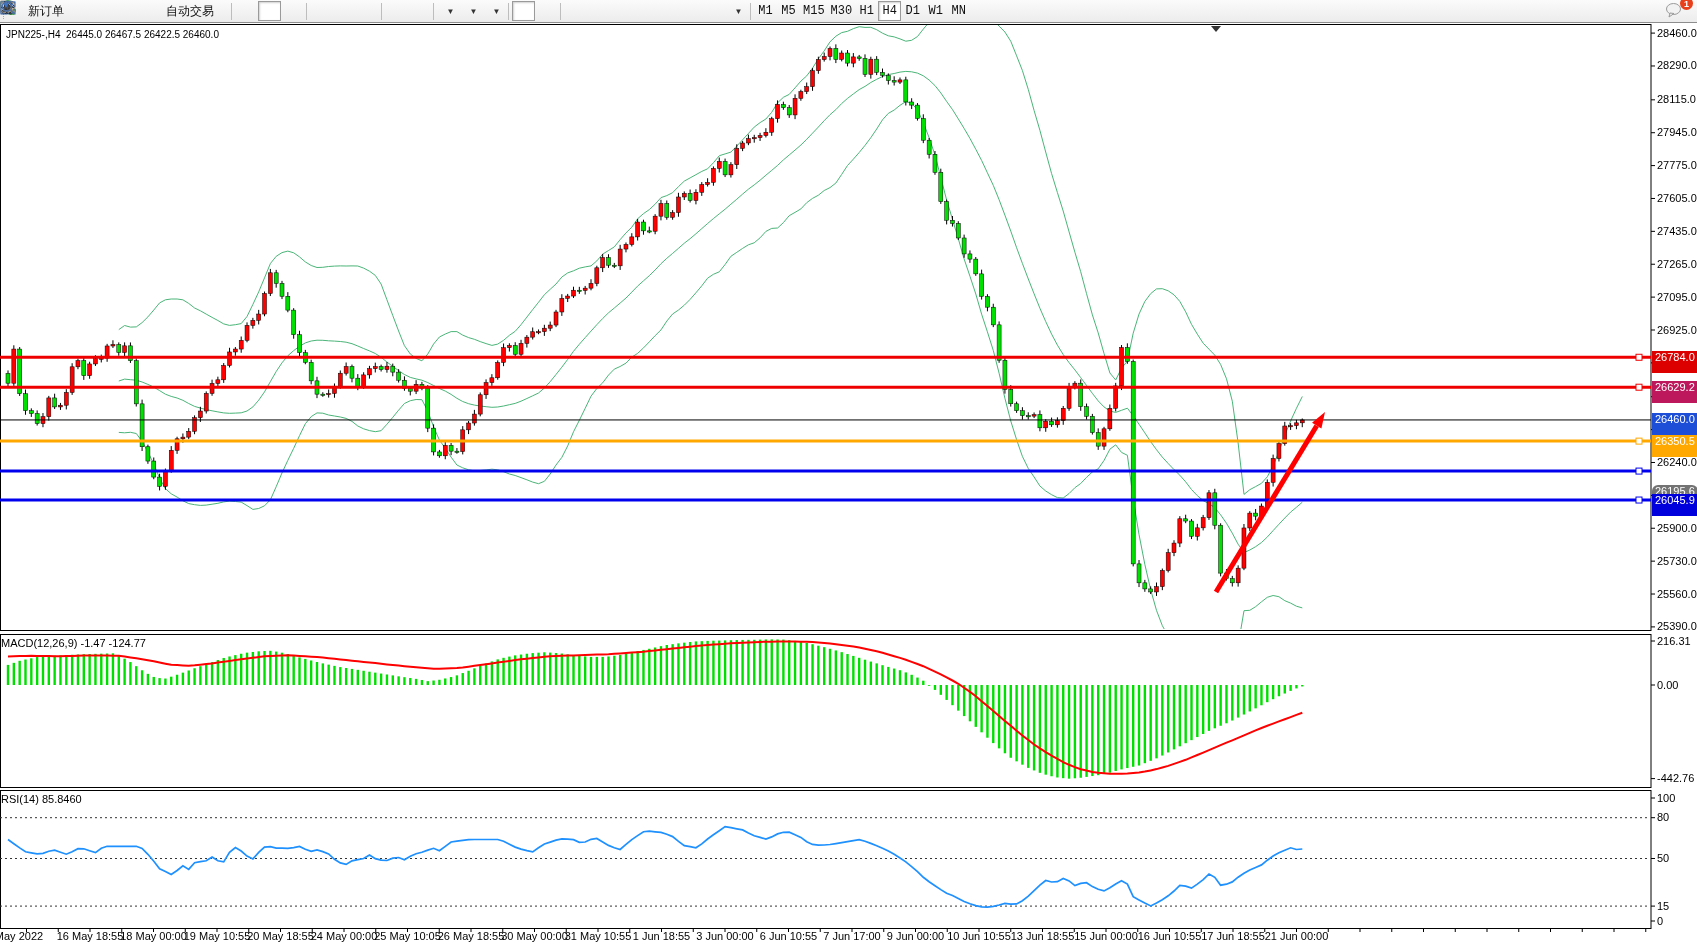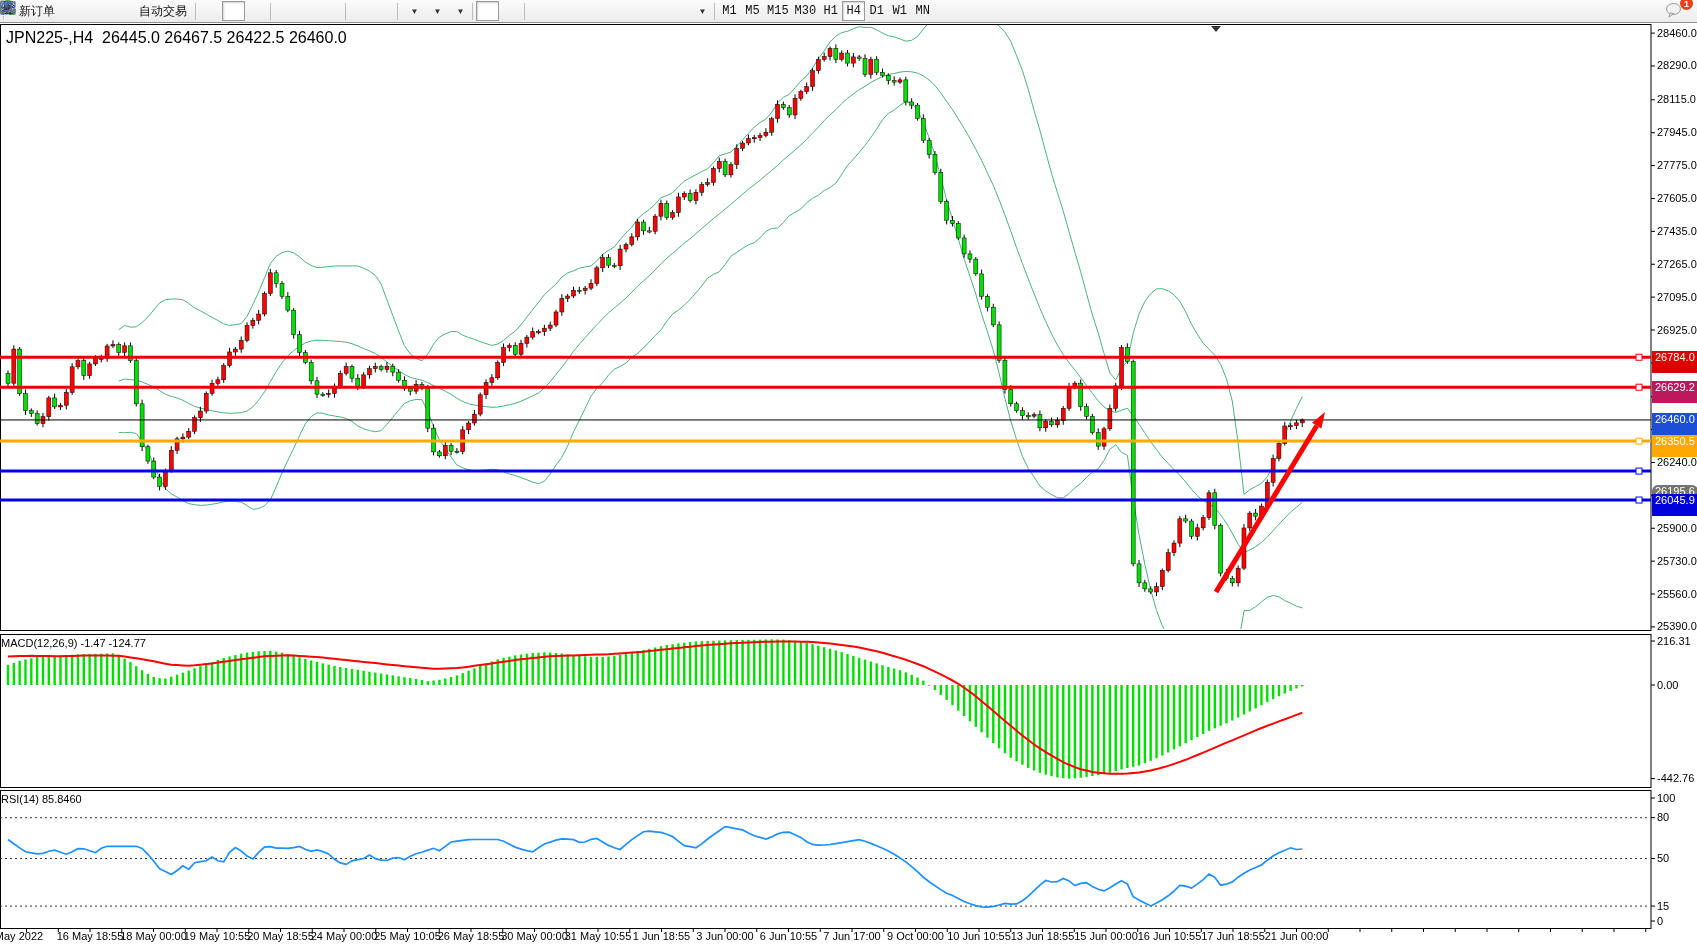--- a/index.html
+++ b/index.html
@@ -3,32 +3,32 @@
 <meta charset="utf-8">
 <style>
   html,body{margin:0;padding:0;background:#fff;font-family:"Liberation Sans",sans-serif;}
   #app{position:relative;width:1697px;height:944px;overflow:hidden;background:#fff;}
   
   #toolbar{position:absolute;left:0;top:0;width:1697px;height:23px;
     background:linear-gradient(#fbfbfb,#ececec);border-bottom:1px solid #8d8d8d;
     display:flex;align-items:center;padding-left:2px;box-sizing:border-box;}
   .tbtn{height:20px;min-width:23px;padding:0 2px;display:flex;align-items:center;justify-content:center;
     gap:3px;border:1px solid transparent;box-sizing:border-box;font-size:12px;color:#111;cursor:default;}
-  .tbtn.textbtn{padding:0 5px;}
+  .tbtn.textbtn{padding:0 14px;}
   .tbtn.active{border:1px solid #9a9a9a;background:#fff;box-shadow:inset 1px 1px 2px #d0d0d0;}
   .sep{width:1px;height:17px;background:#bdbdbd;margin:0 3px 0 2px;}
   .grip{width:3px;height:16px;border-left:1px dotted #a8a8a8;margin:0 3px 0 1px;}
   .caret{font-size:8px;color:#333;margin-left:1px;}
   .tf{font-family:"Liberation Mono","DejaVu Sans Mono",monospace;font-size:12px;}
   #tb-right{margin-left:auto;display:flex;align-items:center;margin-right:10px;gap:8px;}
   #chat-badge{position:absolute;top:-5px;right:-7px;width:13px;height:13px;border-radius:50%;
     background:#e8401c;color:#fff;font-size:9px;font-weight:bold;display:flex;align-items:center;justify-content:center;}
   
   .lbl{position:absolute;font-size:11px;color:#000;white-space:nowrap;}
-  #chart-title{left:6px;top:29px;font-size:16px;}
+  #chart-title{left:6px;top:29px;font-size:10px;}
   #macd-label{left:1px;top:637px;}
   #rsi-label{left:1px;top:793px;}
   .ytick{position:absolute;left:1657px;width:44px;font-size:11px;color:#000;white-space:nowrap;}
   .ptag{position:absolute;left:1652px;height:22px;padding:0 3px;font-size:11px;line-height:13px;color:#fff;white-space:nowrap;}
   .xtick{position:absolute;top:930px;font-size:11px;color:#000;white-space:nowrap;transform:translateX(-50%);}
   svg{position:absolute;left:0;top:0;}
 </style>
 </head>
 <body>
 
@@ -1168,21 +1168,21 @@
       <div class="xtick" style="left: 280.5px;">20 May 18:55</div>
       <div class="xtick" style="left: 344px;">24 May 00:00</div>
       <div class="xtick" style="left: 407.5px;">25 May 10:05</div>
       <div class="xtick" style="left: 471px;">26 May 18:55</div>
       <div class="xtick" style="left: 534.5px;">30 May 00:00</div>
       <div class="xtick" style="left: 598px;">31 May 10:55</div>
       <div class="xtick" style="left: 661.5px;">1 Jun 18:55</div>
       <div class="xtick" style="left: 725px;">3 Jun 00:00</div>
       <div class="xtick" style="left: 788.5px;">6 Jun 10:55</div>
       <div class="xtick" style="left: 852px;">7 Jun 17:00</div>
-      <div class="xtick" style="left: 915.5px;">9 Oct 00:00</div>
+      <div class="xtick" style="left: 915.5px;">9 Jun 00:00</div>
       <div class="xtick" style="left: 979px;">10 Jun 10:55</div>
       <div class="xtick" style="left: 1042.5px;">13 Jun 18:55</div>
       <div class="xtick" style="left: 1106px;">15 Jun 00:00</div>
       <div class="xtick" style="left: 1169.5px;">16 Jun 10:55</div>
       <div class="xtick" style="left: 1233px;">17 Jun 18:55</div>
       <div class="xtick" style="left: 1296.5px;">21 Jun 00:00</div>
     </div>
 </div>
 
 </body></html>

